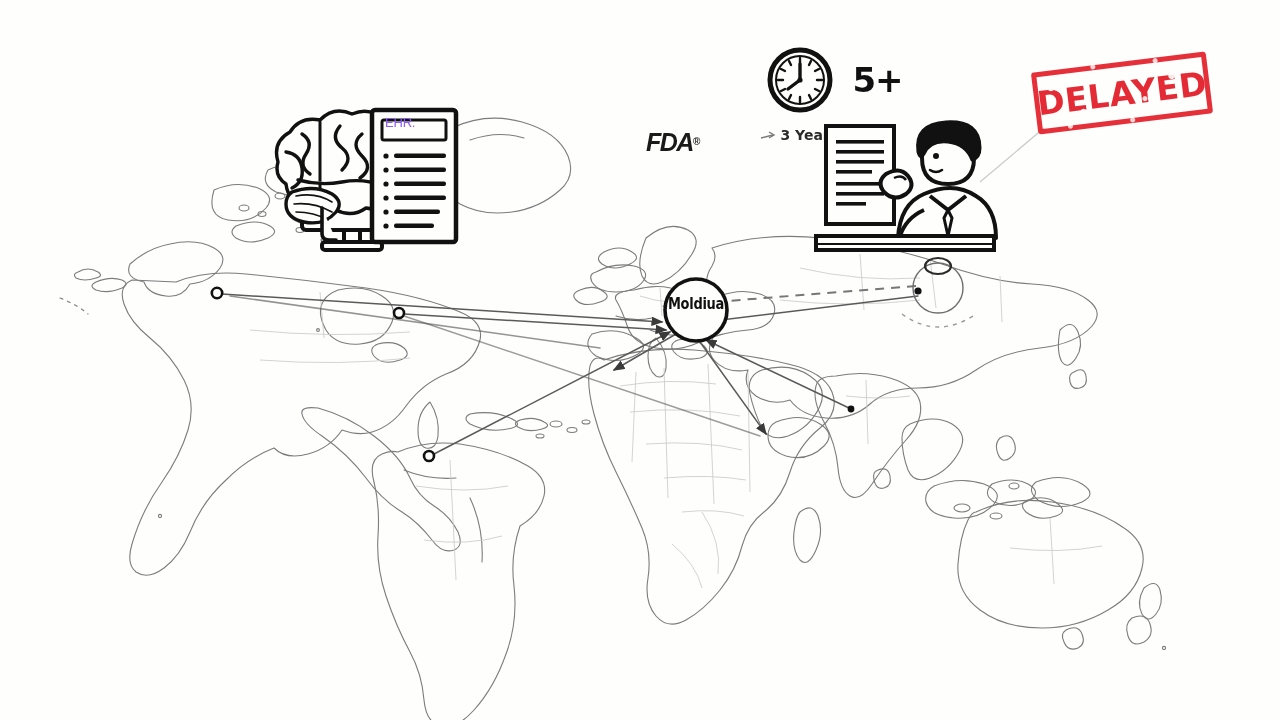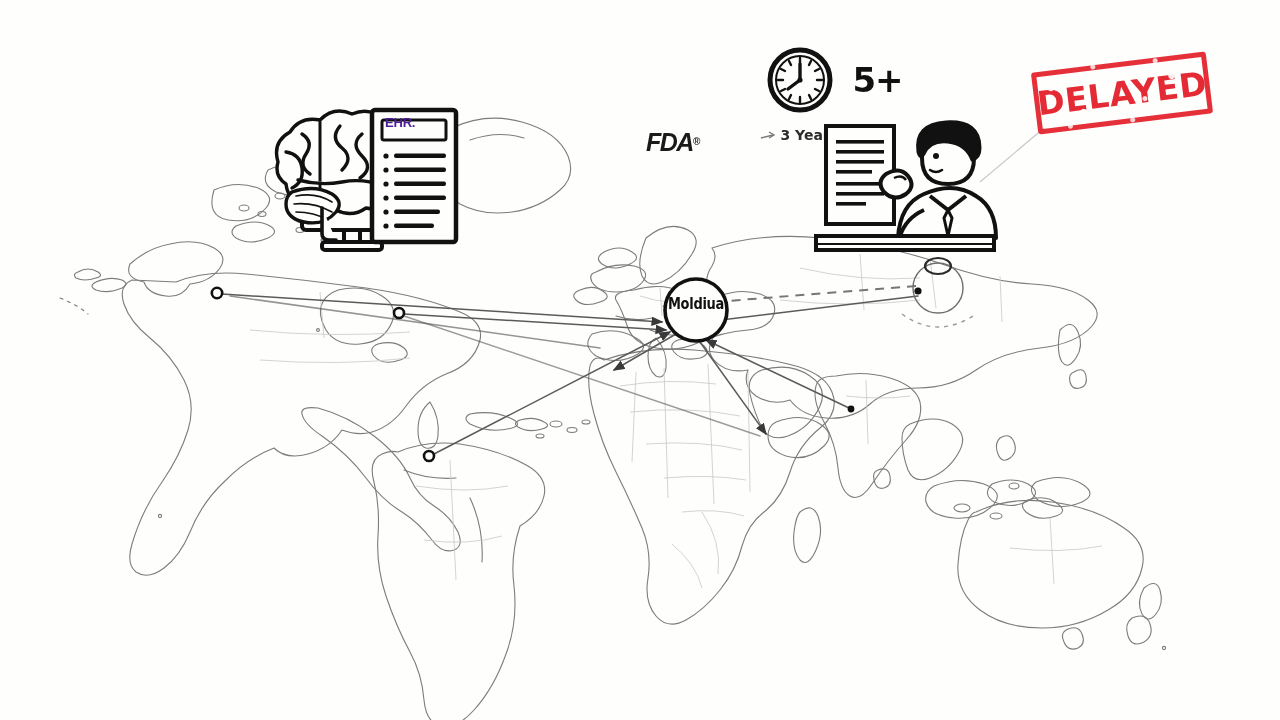--- a/index.html
+++ b/index.html
@@ -469,21 +469,21 @@
       <circle cx="20" cy="122" r="2.6"></circle>
       <rect x="28" y="49.5" width="52" height="4.5" rx="2"></rect>
       <rect x="28" y="63.5" width="52" height="4.5" rx="2"></rect>
       <rect x="28" y="77.5" width="52" height="4.5" rx="2"></rect>
       <rect x="28" y="91.5" width="52" height="4.5" rx="2"></rect>
       <rect x="28" y="105.5" width="46" height="4.5" rx="2"></rect>
       <rect x="28" y="119.5" width="40" height="4.5" rx="2"></rect>
     </g>
   </svg>
   <div class="illus" style="left:385px; top:115px; font-family:'Liberation Sans',sans-serif;
-              font-weight:bold; font-size:13px; color:#4c1d95; letter-spacing:-0.2px;">EHR.</div>
+              font-weight:normal; font-size:13px; color:#8b5cf6; letter-spacing:-0.2px;">EHR.</div>
 
   <div class="illus" id="fda-group">
     <span class="fda-text">FDA</span><span class="fda-text fda-reg">®</span>
   </div>
 
   <div class="illus" id="clock-group">
     <svg width="68" height="68" viewBox="0 0 68 68" xmlns="http://www.w3.org/2000/svg" style="vertical-align:middle">
       <circle cx="34" cy="34" r="30" fill="#fefefd" stroke="#111" stroke-width="5"></circle>
       <circle cx="34" cy="34" r="24" fill="#fefefd" stroke="#111" stroke-width="2"></circle>
       <g stroke="#111" stroke-width="2.4" stroke-linecap="round">

